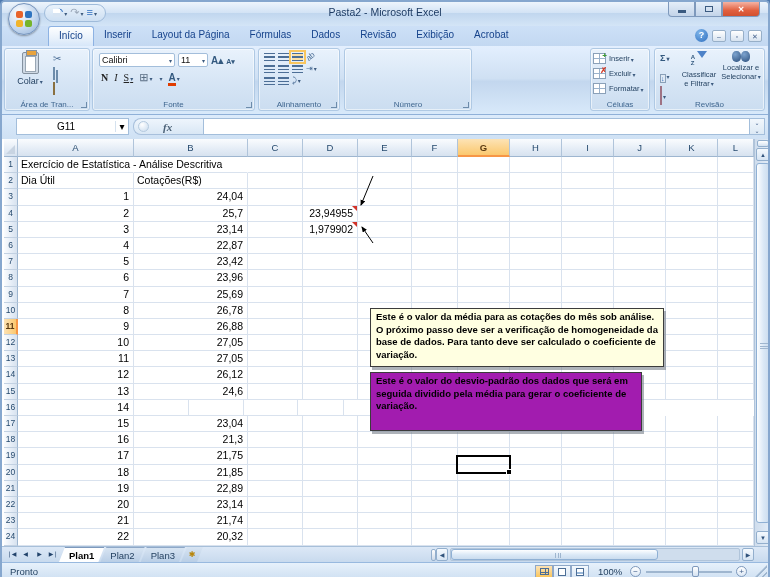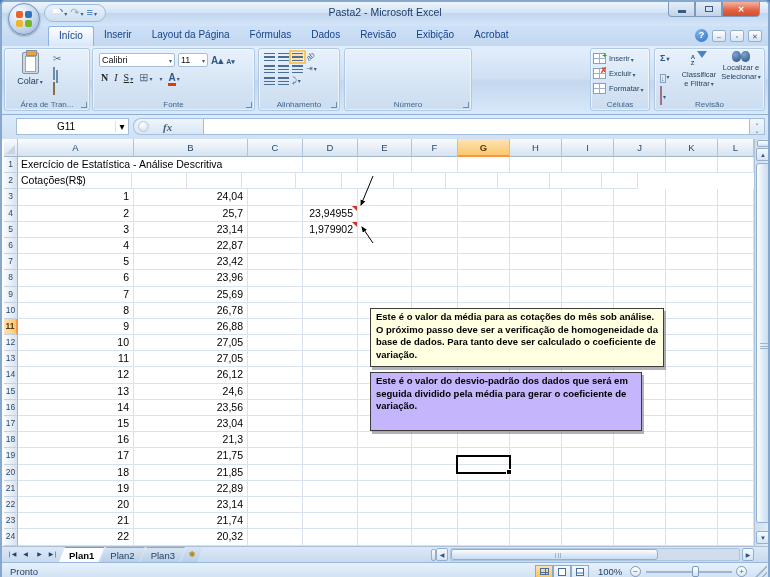--- a/index.html
+++ b/index.html
@@ -437,20 +437,21 @@
           <div class="c" style="width: 46px;"></div>
           <div class="c" style="width: 52px;"></div>
           <div class="c" style="width: 52px;"></div>
           <div class="c" style="width: 52px;"></div>
           <div class="c" style="width: 52px;"></div>
           <div class="c" style="width: 52px;"></div>
           <div class="c" style="width: 36px;"></div>
         </div>
         <div class="grow">
           <div class="rh">2</div>
+          <div class="c txt" style="width: 116px;">Dia Útil</div>
           <div class="c txt" style="width: 114px;">Cotações(R$)</div>
           <div class="c" style="width: 55px;"></div>
           <div class="c" style="width: 55px;"></div>
           <div class="c" style="width: 54px;"></div>
           <div class="c" style="width: 46px;"></div>
           <div class="c" style="width: 52px;"></div>
           <div class="c" style="width: 52px;"></div>
           <div class="c" style="width: 52px;"></div>
           <div class="c" style="width: 52px;"></div>
           <div class="c" style="width: 52px;"></div>
@@ -647,21 +648,20 @@
           <div class="c" style="width: 52px;"></div>
           <div class="c" style="width: 52px;"></div>
           <div class="c" style="width: 52px;"></div>
           <div class="c" style="width: 52px;"></div>
           <div class="c" style="width: 52px;"></div>
           <div class="c" style="width: 36px;"></div>
         </div>
         <div class="grow">
           <div class="rh">16</div>
           <div class="c num" style="width: 116px;">14</div>
-          <div class="c num" style="width: 114px;">23,56</div>
           <div class="c" style="width: 55px;"></div>
           <div class="c" style="width: 55px;"></div>
           <div class="c" style="width: 54px;"></div>
           <div class="c" style="width: 46px;"></div>
           <div class="c" style="width: 52px;"></div>
           <div class="c" style="width: 52px;"></div>
           <div class="c" style="width: 52px;"></div>
           <div class="c" style="width: 52px;"></div>
           <div class="c" style="width: 52px;"></div>
           <div class="c" style="width: 36px;"></div>
@@ -800,21 +800,21 @@
       <defs>
         <marker id="ah" orient="auto" markerWidth="7" markerHeight="7" refX="5" refY="2.5">
           <path d="M0,0 L6,2.5 L0,5 z" fill="#000"></path>
         </marker>
       </defs>
       <line x1="371" y1="37" x2="359" y2="66" stroke="#000" stroke-width="1" marker-end="url(#ah)"></line>
       <line x1="371" y1="104" x2="360" y2="88" stroke="#000" stroke-width="1" marker-end="url(#ah)"></line>
     </svg>
 
     <div class="comment cm-mean" style="background:#FFFFE1">Este é o valor da média para as cotações do mês sob análise. O próximo passo deve ser a verificação de homogeneidade da base de dados. Para tanto deve ser calculado o coeficiente de variação.</div>
-    <div class="comment cm-std" style="background:#c4b5fd">Este é o valor do desvio-padrão dos dados que será em seguida dividido pela média para gerar o coeficiente de variação.</div>
+    <div class="comment cm-std" style="background:#a21caf">Este é o valor do desvio-padrão dos dados que será em seguida dividido pela média para gerar o coeficiente de variação.</div>
   </div>
 
   <div class="tabstrip">
     <div class="navbtns">
       <span class="nav">❘◀</span>
       <span class="nav">◀</span>
       <span class="nav">▶</span>
       <span class="nav">▶❘</span>
     </div>
     <div class="stabs" id="stabs">

